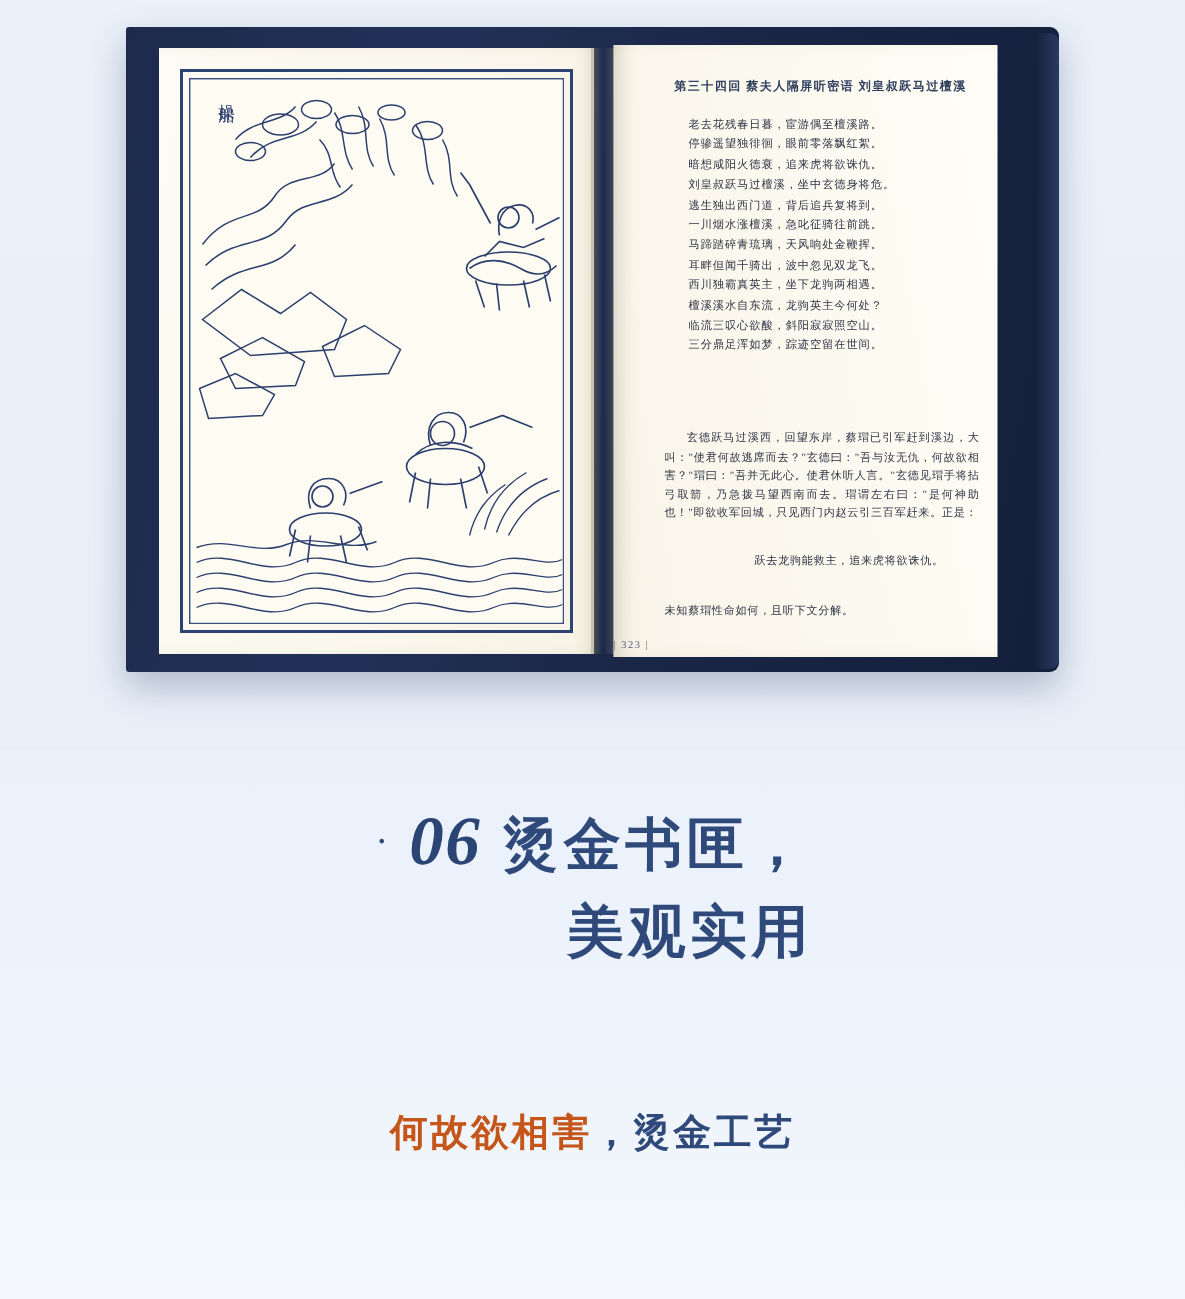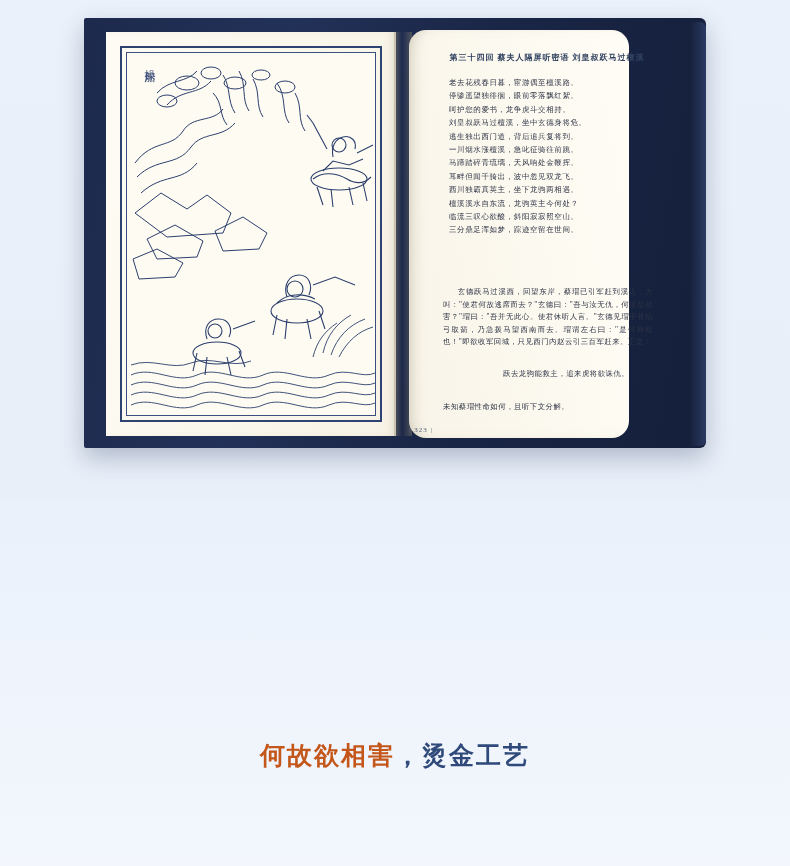--- a/index.html
+++ b/index.html
@@ -62,25 +62,24 @@
     top: 14px;
     width: 290px;
     height: 404px;
     background: linear-gradient(100deg, #fdfbf3 0%, #f7f3e6 100%);
     box-shadow: inset -8px 0 14px -10px rgba(120,110,80,0.45);
   }
   .page-right {
     position: absolute;
     left: 325px;
     top: 12px;
-    width: 220px;
+    width: 256px;
     height: 408px;
     background: linear-gradient(260deg, #fffdf6 0%, #f8f4e8 100%);
     box-shadow: inset 10px 0 16px -10px rgba(120,110,80,0.4);
-    border-radius: 17px;
   }
   .gutter {
     position: absolute;
     left: 310px;
     top: 14px;
     width: 18px;
     height: 404px;
     background: linear-gradient(90deg, rgba(160,150,120,0.45) 0%, rgba(255,255,255,0.0) 45%, rgba(170,158,125,0.35) 100%);
   }
 
@@ -125,21 +124,21 @@
     width: 276px;
     text-align: center;
     font-family: "Liberation Serif", serif;
     font-size: 8px;
     color: #30415f;
     letter-spacing: 1px;
     font-weight: bold;
   }
   .rp-poem {
     position: absolute;
-    left: 40px;
+    left: 50px;
     top: 46px;
     width: 180px;
     font-family: "Liberation Serif", serif;
     font-size: 7.5px;
     line-height: 13.4px;
     color: #2d3344;
     letter-spacing: 0.6px;
   }
   .rp-body {
     position: absolute;
@@ -356,21 +355,21 @@
       </div>
 
       <div class="gutter"></div>
 
       <div class="page-right">
         <div class="rp-header">第三十四回  蔡夫人隔屏听密语  刘皇叔跃马过檀溪</div>
 
         <div class="rp-poem">
           <div>老去花残春日暮，宦游偶至檀溪路。</div>
           <div>停骖遥望独徘徊，眼前零落飘红絮。</div>
-          <div>呵护您的爱书，龙争虎斗交相持。</div>
+          <div>暗想咸阳火德衰，追来虎将欲诛仇。</div>
           <div>刘皇叔跃马过檀溪，坐中玄德身将危。</div>
           <div>逃生独出西门道，背后追兵复将到。</div>
           <div>一川烟水涨檀溪，急叱征骑往前跳。</div>
           <div>马蹄踏碎青琉璃，天风响处金鞭挥。</div>
           <div>耳畔但闻千骑出，波中忽见双龙飞。</div>
           <div>西川独霸真英主，坐下龙驹两相遇。</div>
           <div>檀溪溪水自东流，龙驹英主今何处？</div>
           <div>临流三叹心欲酸，斜阳寂寂照空山。</div>
           <div>三分鼎足浑如梦，踪迹空留在世间。</div>
         </div>
@@ -383,20 +382,26 @@
           <div>跃去龙驹能救主，追来虎将欲诛仇。</div>
         </div>
 
         <div class="rp-last">未知蔡瑁性命如何，且听下文分解。</div>
 
         <div class="rp-pageno">| 323 |</div>
       </div>
     </div>
   </div>
 
+  <div class="section-head">
+    <div class="head-line1">
+      <span class="head-dot">·</span><span class="head-num">06</span><span class="head-cn">烫金书匣，</span>
+    </div>
+    <div class="head-line2">美观实用</div>
+  </div>
 
   <div class="sub-caption">
     <div class="sub-line1">
       <span class="sub-accent">何故欲相害</span><span class="sub-normal">，烫金工艺</span>
     </div>
   </div>
 
 </div>
 
 </body></html>

